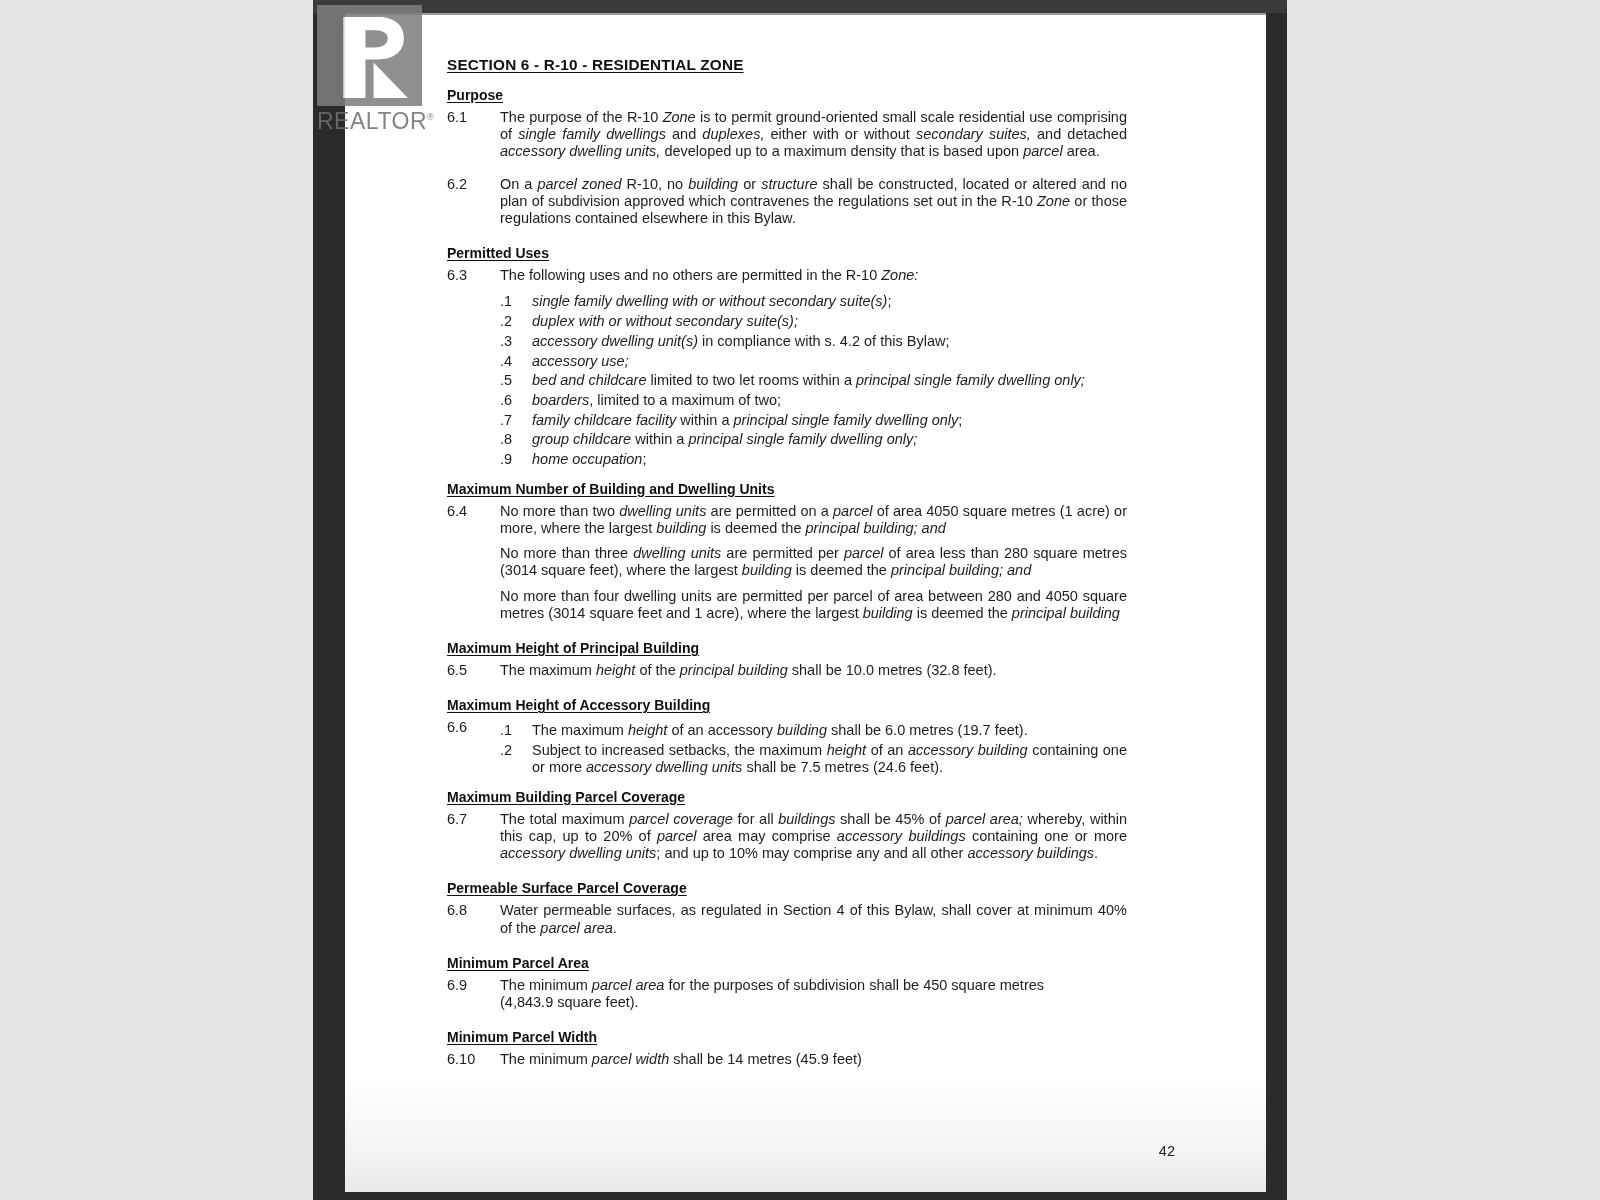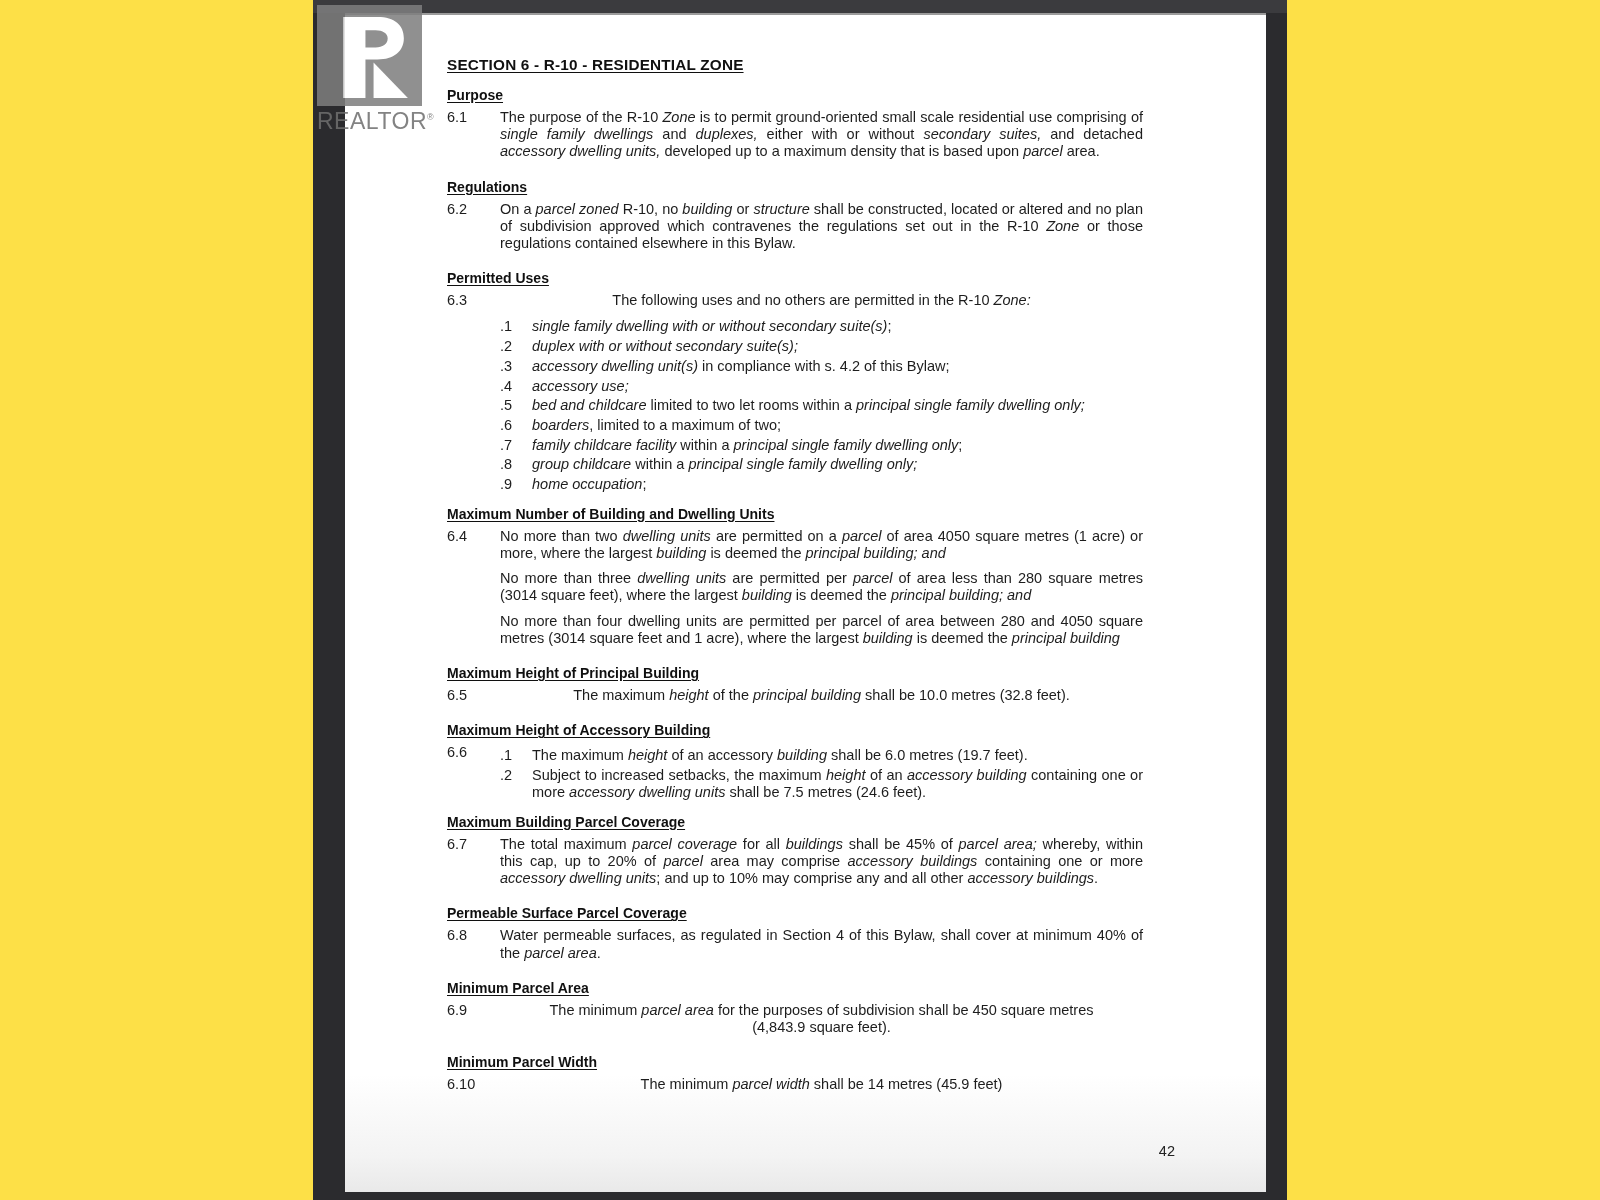--- a/index.html
+++ b/index.html
@@ -1,37 +1,37 @@
 <!DOCTYPE html>
 <html><head>
 <meta charset="utf-8">
 <style>
   html,body{margin:0;padding:0;background:#ffffff;width:1600px;height:1200px;overflow:hidden;
     font-family:"Liberation Sans", sans-serif;}
-  .stage{position:relative;width:1600px;height:1200px;background:#fde047;}
+  .stage{position:relative;width:1600px;height:1200px;background:#e5e5e5;}
 
   
   .viewer{position:absolute;left:313px;top:0;width:974px;height:1200px;background:#2b2b2e;}
   .viewer-topband{position:absolute;left:0;top:0;width:974px;height:13px;background:#3b3b3e;}
 
   
   .page{position:absolute;left:32px;top:13px;width:921px;height:1179px;
     background:linear-gradient(180deg,#ffffff 0%,#ffffff 90%,#f3f3f3 97%,#e9e9e9 100%);
     border-top:2px solid #9b9b9b;box-sizing:border-box;
     color:#1d1d1d;font-size:14.5px;line-height:17.2px;}
   .content{position:absolute;left:102px;top:40px;width:696px;}
 
   h2.doc-title{margin:0 0 12px 0;font-size:15.3px;line-height:19px;font-weight:bold;color:#101010;
     text-decoration:underline;text-underline-offset:2px;letter-spacing:0.2px;}
   h3.sec-head{margin:9px 0 5px 0;font-size:14px;line-height:18px;font-weight:bold;color:#101010;
     text-decoration:underline;text-underline-offset:2px;}
-  .clause{display:flex;margin:0 0 7px 0;}
+  .clause{display:flex;margin:0 16px 7px 0;}
   .cnum{width:53px;flex:0 0 53px;}
   .cbody{flex:1;min-width:0;}
-  .cpar{margin:0 0 8px 0;text-align:center;}
+  .cpar{margin:0 0 8px 0;}
   .cpar.just{text-align:justify;}
   .sublist{margin-top:9px;}
   .sublist.tight{margin-top:3px;}
   .subitem{display:flex;margin:0 0 2.5px 0;}
   .snum{width:32px;flex:0 0 32px;}
   .stext{flex:1;min-width:0;}
   .stext.just{text-align:justify;}
 
   .pageno{position:absolute;left:770px;top:1128px;width:60px;text-align:right;color:#222222;}
 
@@ -60,21 +60,20 @@
             <div>
               <h3 class="sec-head">Purpose</h3>
               <div class="clause">
                 <div class="cnum">6.1</div>
                 <div class="cbody">
                   <p class="cpar just">The purpose of the R-10 <i>Zone</i> is to permit ground-oriented small scale residential use comprising of <i>single family dwellings</i> and <i>duplexes,</i> either with or without <i>secondary suites,</i> and detached <i>accessory dwelling units,</i> developed up to a maximum density that is based upon <i>parcel</i> area.</p>
                 </div>
               </div>
             </div>
             <div>
-              <h3 class="sec-head">Regulations</h3>
               <div class="clause">
                 <div class="cnum">6.2</div>
                 <div class="cbody">
                   <p class="cpar just">On a <i>parcel zoned</i> R-10, no <i>building</i> or <i>structure</i> shall be constructed, located or altered and no plan of subdivision approved which contravenes the regulations set out in the R-10 <i>Zone</i> or those regulations contained elsewhere in this Bylaw.</p>
                 </div>
               </div>
             </div>
             <div>
               <h3 class="sec-head">Permitted Uses</h3>
               <div class="clause">

